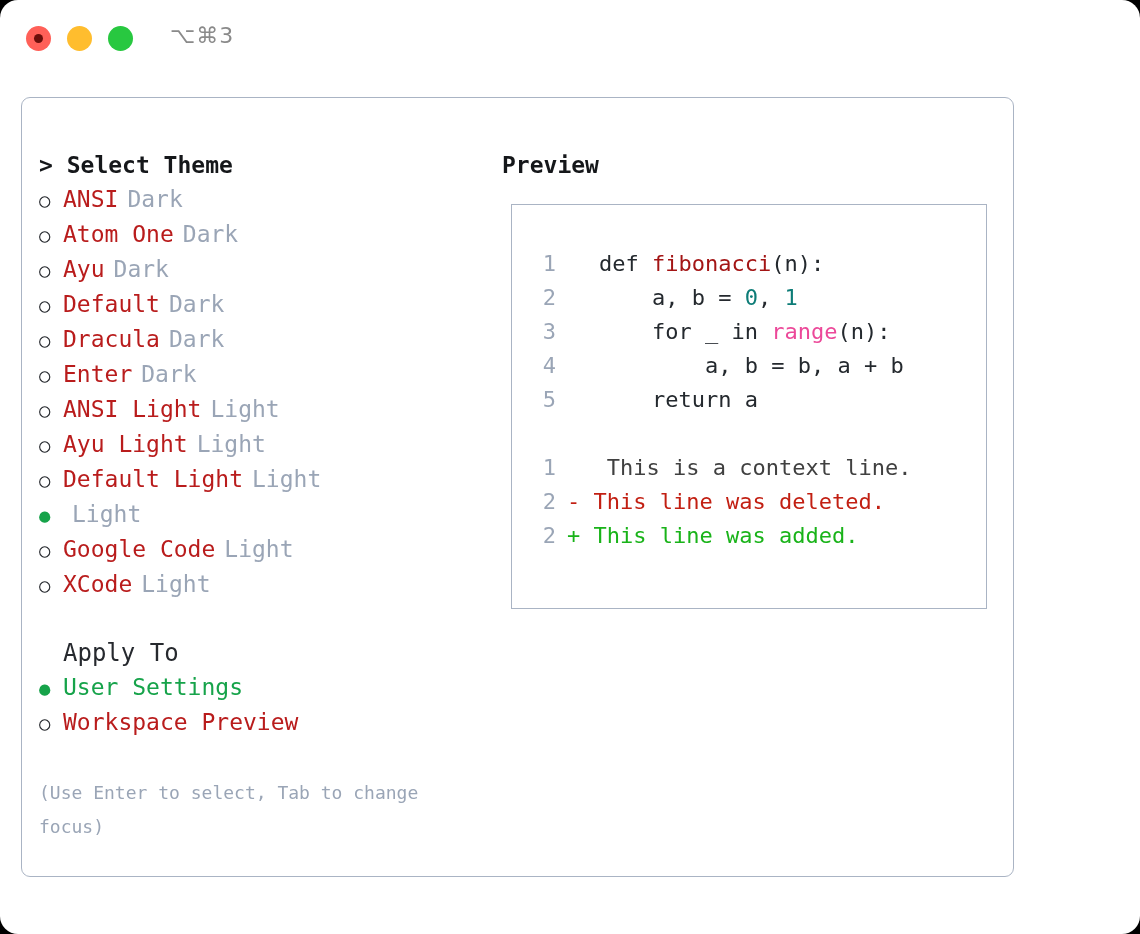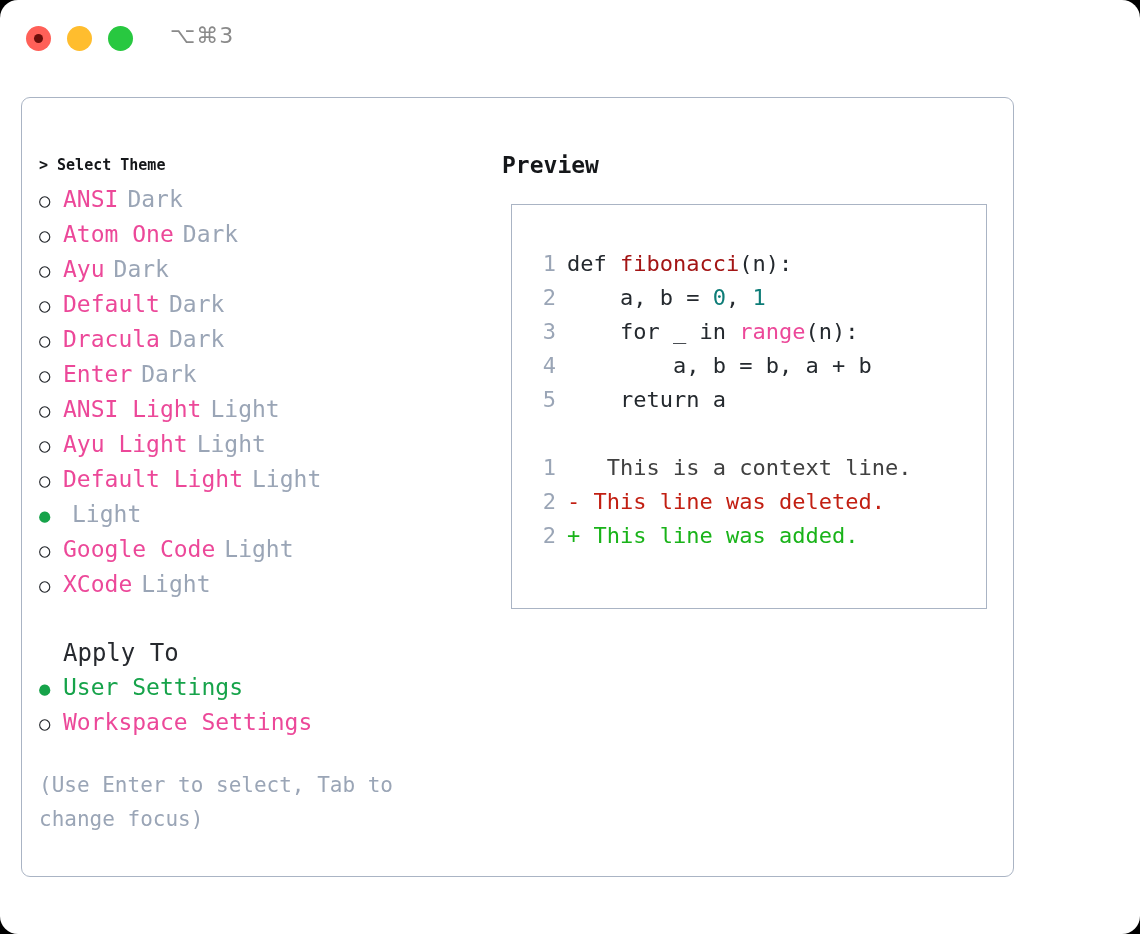--- a/index.html
+++ b/index.html
@@ -90,21 +90,21 @@
 
   
   .left-col {
     position: absolute;
     left: 17px;
     top: 50px;
     width: 445px;
   }
 
   .section-heading {
-    font-size: 15px;
+    font-size: 23px;
     font-weight: bold;
     color: #15171a;
     line-height: 34px;
     white-space: pre;
   }
 
   .opt-list { margin: 0; padding: 0; }
 
   .opt {
     display: flex;
@@ -116,39 +116,39 @@
   }
   .opt-marker {
     width: 24px;
     flex: 0 0 24px;
     font-size: 19px;
     color: #26292e;
     line-height: 34px;
   }
   .opt.selected > .opt-marker { color: #16a34a; }
   .opt.selected > .opt-label  { color: #16a34a; }
-  .opt-label { color: #ec4899; }
+  .opt-label { color: #b91c1c; }
   .opt-tag {
     color: #9aa5b6;
     margin-left: 9px;
   }
 
   .apply-heading {
     font-size: 24px;
     color: #26292e;
     line-height: 34px;
     padding-left: 24px;
     white-space: pre;
   }
 
   .spacer-line { height: 34px; }
 
   .hint {
-    margin-top: 28px;
-    font-size: 21px;
+    margin-top: 36px;
+    font-size: 18px;
     line-height: 34px;
     color: #9aa5b6;
     width: 412px;
   }
 
   
   .right-col {
     position: absolute;
     left: 480px;
     top: 50px;
@@ -186,21 +186,21 @@
     line-height: 34px;
     white-space: pre;
   }
   .ln {
     flex: 0 0 28px;
     width: 28px;
     text-align: right;
     color: #9aa5b6;
     margin-right: 11px;
   }
-  .code-text { color: #24292e; }
+  .code-text { color: #24292e; margin-left: 32px; }
 
   .tok-def     { color: #24292e; }
   .tok-fn      { color: #a31515; }
   .tok-punct   { color: #24292e; }
   .tok-num     { color: #0d7c77; }
   .tok-builtin { color: #ec4899; }
   .tok-plain   { color: #24292e; }
 
   .diff-gap { height: 34px; }
   .diff-context { color: #404040; }
@@ -242,21 +242,21 @@
             <div class="opt"><span class="opt-marker">○</span><span class="opt-label">Google Code</span><span class="opt-tag">Light</span></div>
             <div class="opt"><span class="opt-marker">○</span><span class="opt-label">XCode</span><span class="opt-tag">Light</span></div>
           </div>
 
         <div class="spacer-line"></div>
 
         <div class="apply-heading">Apply To</div>
 
         <div class="opt-list" id="apply-list">
             <div class="opt selected"><span class="opt-marker">●</span><span class="opt-label">User Settings</span></div>
-            <div class="opt"><span class="opt-marker">○</span><span class="opt-label">Workspace Settings</span></div>
+            <div class="opt"><span class="opt-marker">○</span><span class="opt-label">Workspace Preview</span></div>
           </div>
 
         <div class="hint">(Use Enter to select, Tab to change focus)</div>
       </div>
 
       <div class="right-col">
         <div class="preview-heading">Preview</div>
       </div>
 
       <div class="code-box">

